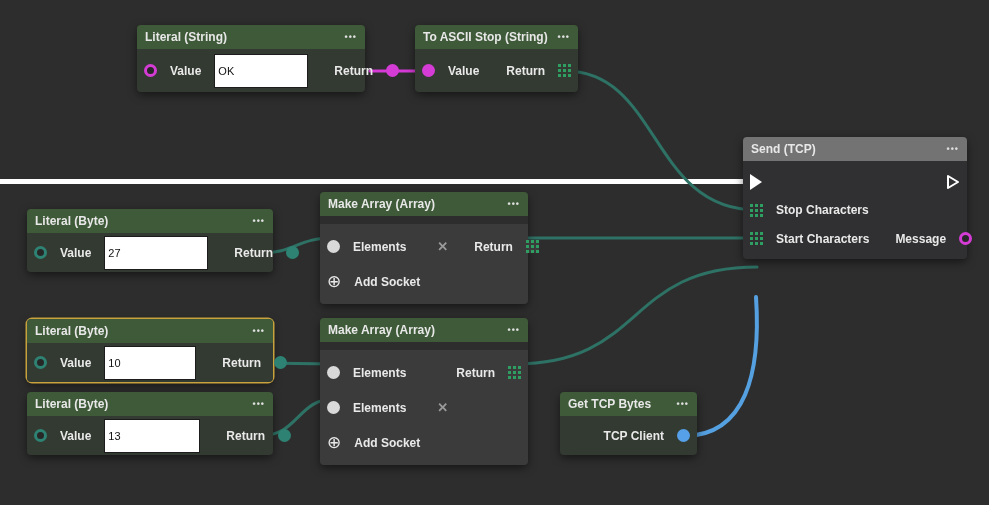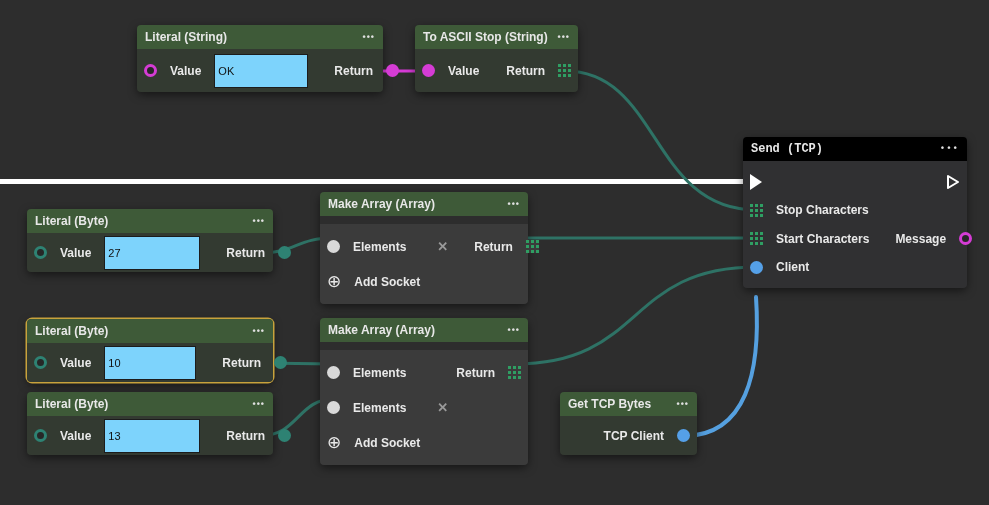--- a/index.html
+++ b/index.html
@@ -13,21 +13,21 @@
   .node{
     position:absolute;z-index:2;border-radius:5px;
     box-shadow:0 3px 9px rgba(0,0,0,.5);
   }
   .node.selected{box-shadow:0 0 0 1.5px #c8a23c,0 3px 9px rgba(0,0,0,.5);}
   .node-header{
     height:24px;display:flex;align-items:center;justify-content:space-between;
     padding:0 8px;border-radius:4px 4px 0 0;font-weight:bold;
   }
   .header-green{background:#3e5a38;}
-  .header-blue{background:#000000;font-family:Liberation Mono, monospace;}
+  .header-blue{background:#737373;}
   .menu-icon{font-size:9px;letter-spacing:1px;color:#e0e0e0;cursor:pointer;}
   .node-body{
     border-radius:0 0 4px 4px;display:flex;flex-direction:column;
   }
   .body-green{background:#333a31;--gbg:#333a31;}
   .body-gray{background:#3b3b3b;margin-top:8px;--gbg:#3b3b3b;}
   .body-dark{background:#303032;--gbg:#303032;}
   .pad-1row{padding:11px 7px;}
   .pad-1row-lg{padding:13px 7px;}
   .pad-ma{padding:14px 7px;gap:18px;}
@@ -44,21 +44,21 @@
   .port.fill{background:var(--pc);}
   .port.ring{border:3px solid var(--pc);background:#272727;}
   .grid-port{
     width:13px;height:13px;flex:0 0 auto;
     background-color:#2f9e63;
     background-image:
       repeating-linear-gradient(0deg,transparent 0 3px,var(--gbg,#333) 3px 5px),
       repeating-linear-gradient(90deg,transparent 0 3px,var(--gbg,#333) 3px 5px);
   }
   .val-input{
-    height:17px;background:#7dd3fc;color:#111;border:1px solid #1c1c1c;
+    height:17px;background:#ffffff;color:#111;border:1px solid #1c1c1c;
     font-family:"Liberation Sans",sans-serif;font-size:11px;padding:16px 3px;box-sizing:border-box;
   }
   .tri-fill{
     width:0;height:0;flex:0 0 auto;
     border-top:8px solid transparent;border-bottom:8px solid transparent;
     border-left:12px solid #ffffff;
   }
   .x-icon{color:#9a9a9a;font-size:13px;font-weight:bold;cursor:pointer;margin-left:18px;}
   .add-icon{font-size:17px;line-height:17px;color:#e8e8e8;font-weight:normal;cursor:pointer;}
 </style>
@@ -70,21 +70,21 @@
   <path d="M370 71 L429 71" fill="none" stroke-width="3" stroke-linecap="round" stroke="#d63ad6"></path>
   <path d="M565 71 C660 71 650 210 757 210" fill="none" stroke-width="3" stroke-linecap="round" stroke="#2e7265"></path>
   <path d="M260 253 C296 253 296 238 334 238" fill="none" stroke-width="3" stroke-linecap="round" stroke="#2e7265"></path>
   <path d="M515 238 C595 238 675 238 757 238" fill="none" stroke-width="3" stroke-linecap="round" stroke="#2e7265"></path>
   <path d="M260 363 L334 364" fill="none" stroke-width="3" stroke-linecap="round" stroke="#2e7265"></path>
   <path d="M260 436 C298 436 298 399 334 399" fill="none" stroke-width="3" stroke-linecap="round" stroke="#2e7265"></path>
   <path d="M515 364 C645 364 625 267 757 267" fill="none" stroke-width="3" stroke-linecap="round" stroke="#2e7265"></path>
   <path d="M684 436 C746 436 761 372 756 297" fill="none" stroke-width="4" stroke-linecap="round" stroke="#55a0e0"></path>
 </svg>
 
-<div class="node" style="left:137px;top:25px;width:246px">
+<div class="node" style="left:137px;top:25px;width:228px">
   <div class="node-header header-green">
     <span>Literal (String)</span>
     <span class="menu-icon">•••</span>
   </div>
   <div class="node-body body-green pad-1row-lg">
     <div class="row">
       <span class="port ring magenta"></span>
       <span class="lbl">Value</span>
       <input class="val-input" style="width: 94px;" value="OK">
       <span class="spacer"></span>
@@ -128,38 +128,33 @@
       <span class="lbl">Stop Characters</span>
       <span class="spacer"></span>
     </div>
     <div class="row">
       <span class="grid-port"></span>
       <span class="lbl">Start Characters</span>
       <span class="spacer"></span>
       <span class="lbl">Message</span>
       <span class="port ring magenta"></span>
     </div>
-    <div class="row">
-      <span class="port fill blue"></span>
-      <span class="lbl">Client</span>
-      <span class="spacer"></span>
-    </div>
   </div>
 </div>
 
 <div class="node" style="left:27px;top:209px;width:246px">
   <div class="node-header header-green">
     <span>Literal (Byte)</span>
     <span class="menu-icon">•••</span>
   </div>
   <div class="node-body body-green pad-1row">
     <div class="row">
       <span class="port ring teal"></span>
       <span class="lbl">Value</span>
-      <input class="val-input" style="width: 96px;" value="27">
+      <input class="val-input" style="width: 104px;" value="27">
       <span class="spacer"></span>
       <span class="lbl">Return</span>
       <span class="port fill teal"></span>
     </div>
   </div>
 </div>
 
 <div class="node" style="left:320px;top:192px;width:208px">
   <div class="node-header header-green">
     <span>Make Array (Array)</span>

